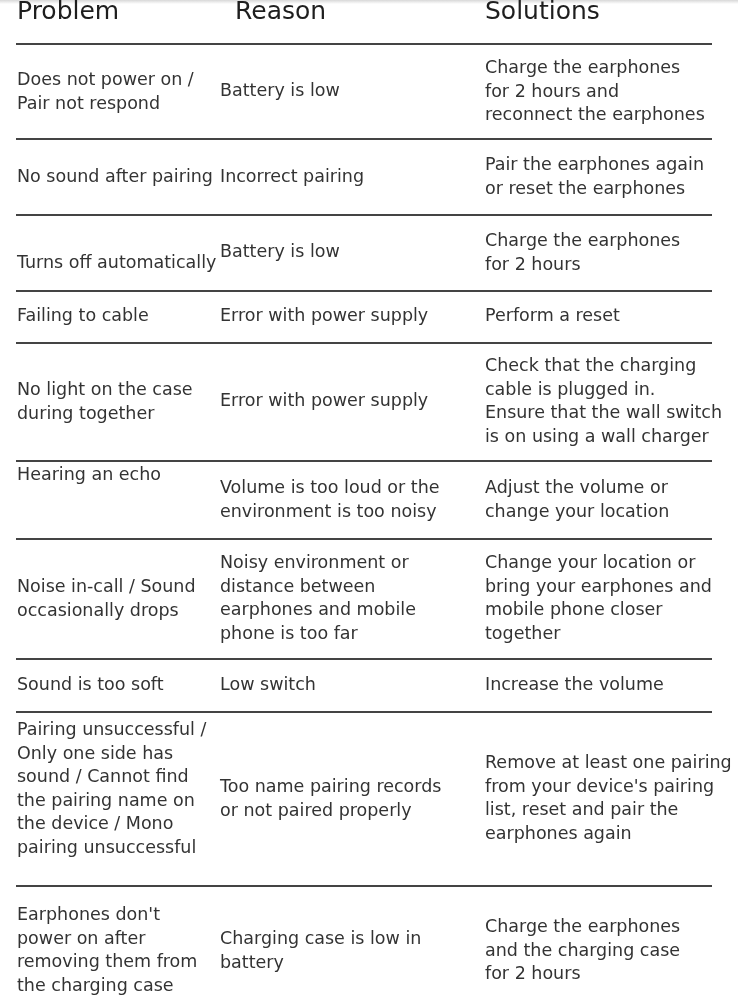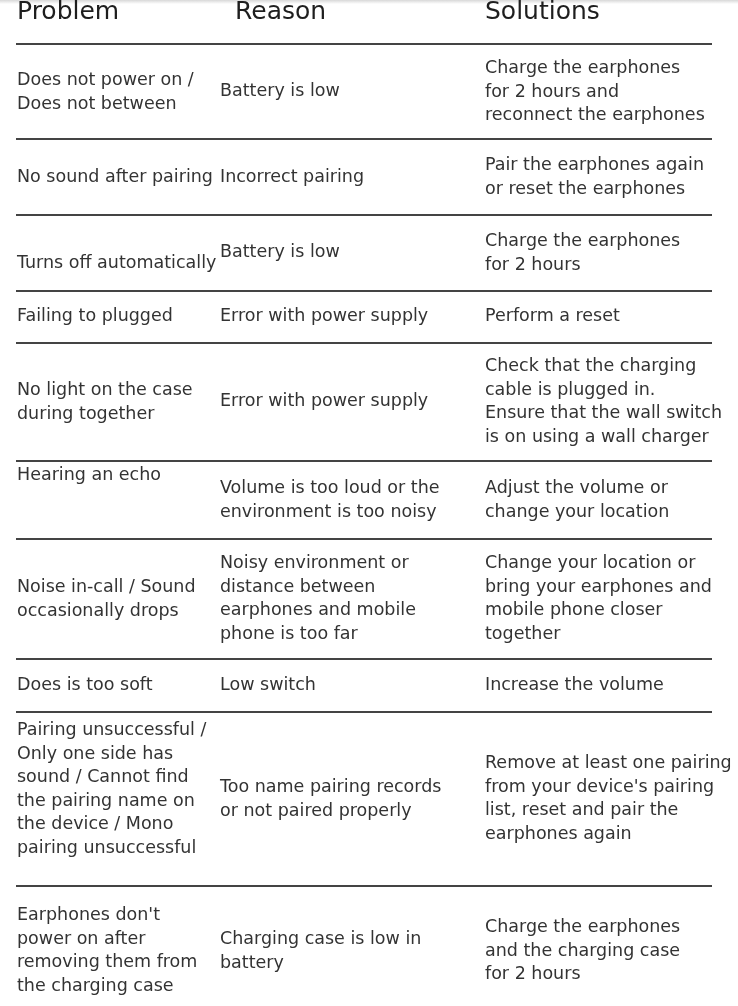--- a/index.html
+++ b/index.html
@@ -18,21 +18,21 @@
 <div class="topshade"></div>
 <div>
   <div class="hdr" style="left:17px">Problem</div>
   <div class="hdr" style="left:235px">Reason</div>
   <div class="hdr" style="left:485px">Solutions</div>
 
   <div class="rule" style="top:43px"></div>
 
   <div>
     <div class="cell c1" style="top:91px">Does not power on /
-Does not between</div>
+Pair not respond</div>
     <div class="cell c2" style="top:91px">Battery is low</div>
     <div class="cell c3" style="top:91px">Charge the earphones
 for 2 hours and
 reconnect the earphones</div>
   </div>
   <div class="rule" style="top:138px"></div>
 
   <div>
     <div class="cell c1" style="top:177px">No sound after pairing</div>
     <div class="cell c2" style="top:177px">Incorrect pairing</div>
@@ -43,21 +43,21 @@
 
   <div>
     <div class="cell c1" style="top:263px">Turns off automatically</div>
     <div class="cell c2" style="top:252px">Battery is low</div>
     <div class="cell c3" style="top:252px">Charge the earphones
 for 2 hours</div>
   </div>
   <div class="rule" style="top:290px"></div>
 
   <div>
-    <div class="cell c1" style="top:316px">Failing to plugged</div>
+    <div class="cell c1" style="top:316px">Failing to cable</div>
     <div class="cell c2" style="top:316px">Error with power supply</div>
     <div class="cell c3" style="top:316px">Perform a reset</div>
   </div>
   <div class="rule" style="top:342px"></div>
 
   <div>
     <div class="cell c1" style="top:401px">No light on the case
 during together</div>
     <div class="cell c2" style="top:401px">Error with power supply</div>
     <div class="cell c3" style="top:401px">Check that the charging
@@ -84,21 +84,21 @@
 earphones and mobile
 phone is too far</div>
     <div class="cell c3" style="top:598px">Change your location or
 bring your earphones and
 mobile phone closer
 together</div>
   </div>
   <div class="rule" style="top:658px"></div>
 
   <div>
-    <div class="cell c1" style="top:685px">Does is too soft</div>
+    <div class="cell c1" style="top:685px">Sound is too soft</div>
     <div class="cell c2" style="top:685px">Low switch</div>
     <div class="cell c3" style="top:685px">Increase the volume</div>
   </div>
   <div class="rule" style="top:711px"></div>
 
   <div>
     <div class="cell c1" style="top:788px">Pairing unsuccessful /
 Only one side has
 sound / Cannot find
 the pairing name on

